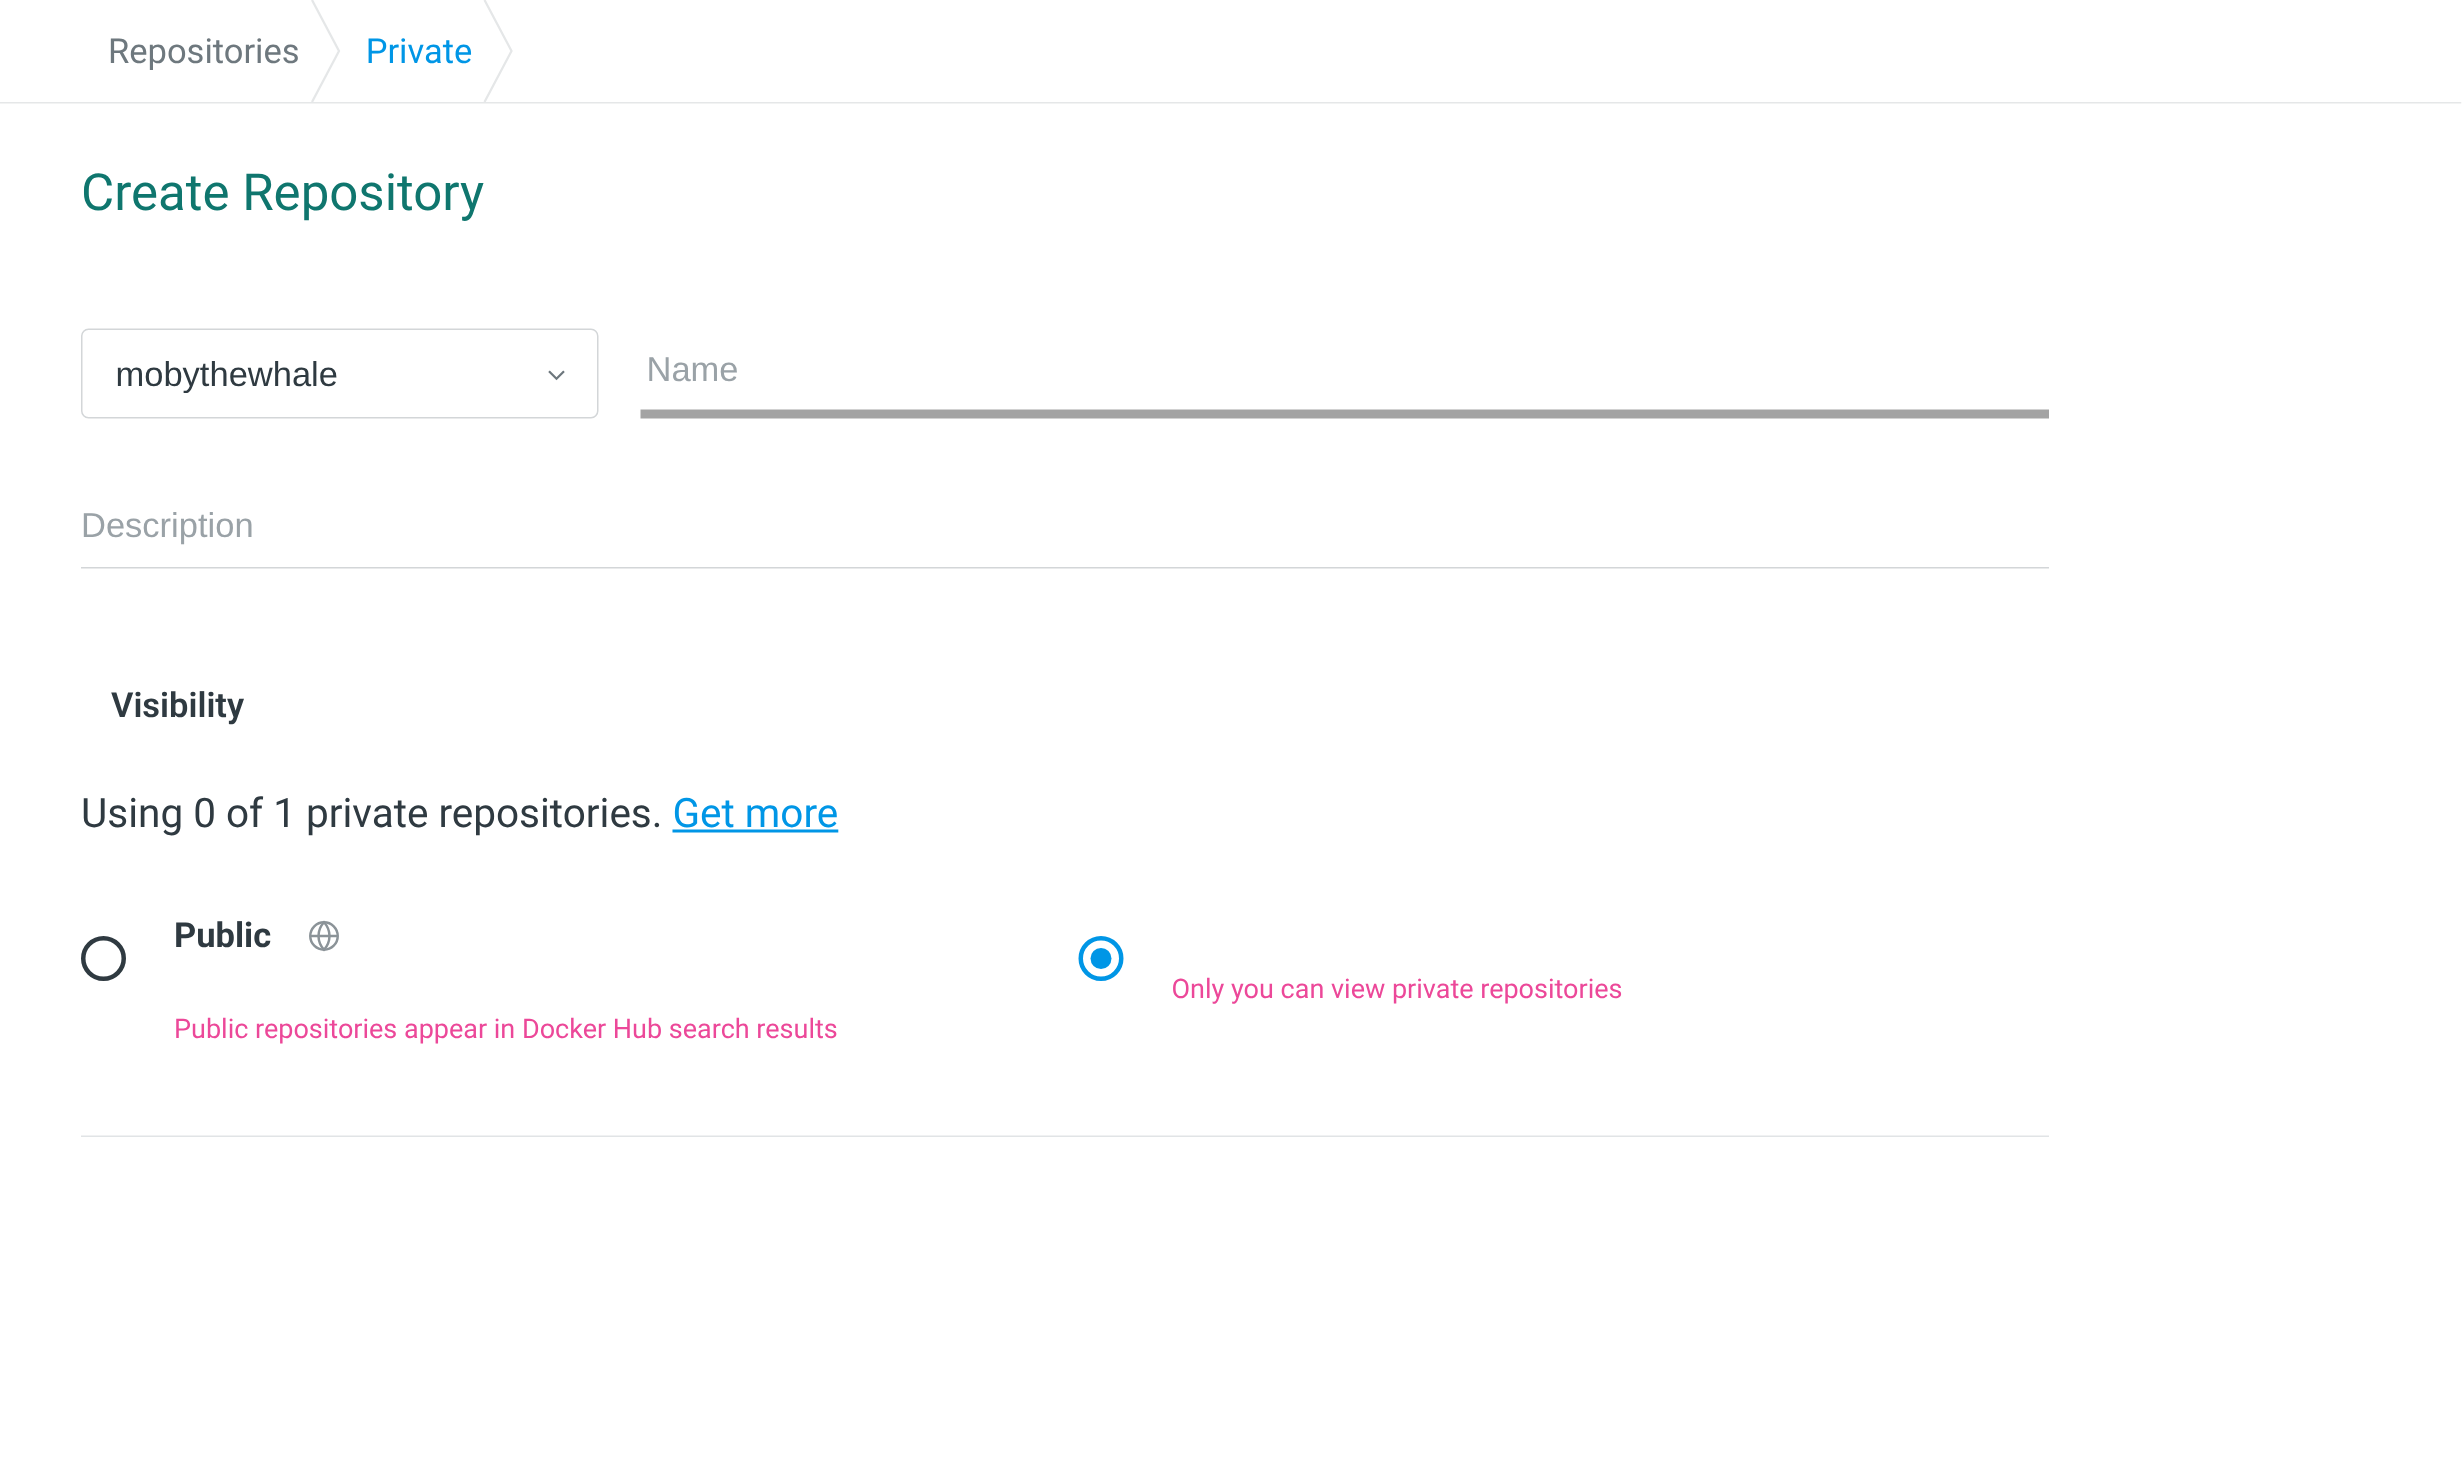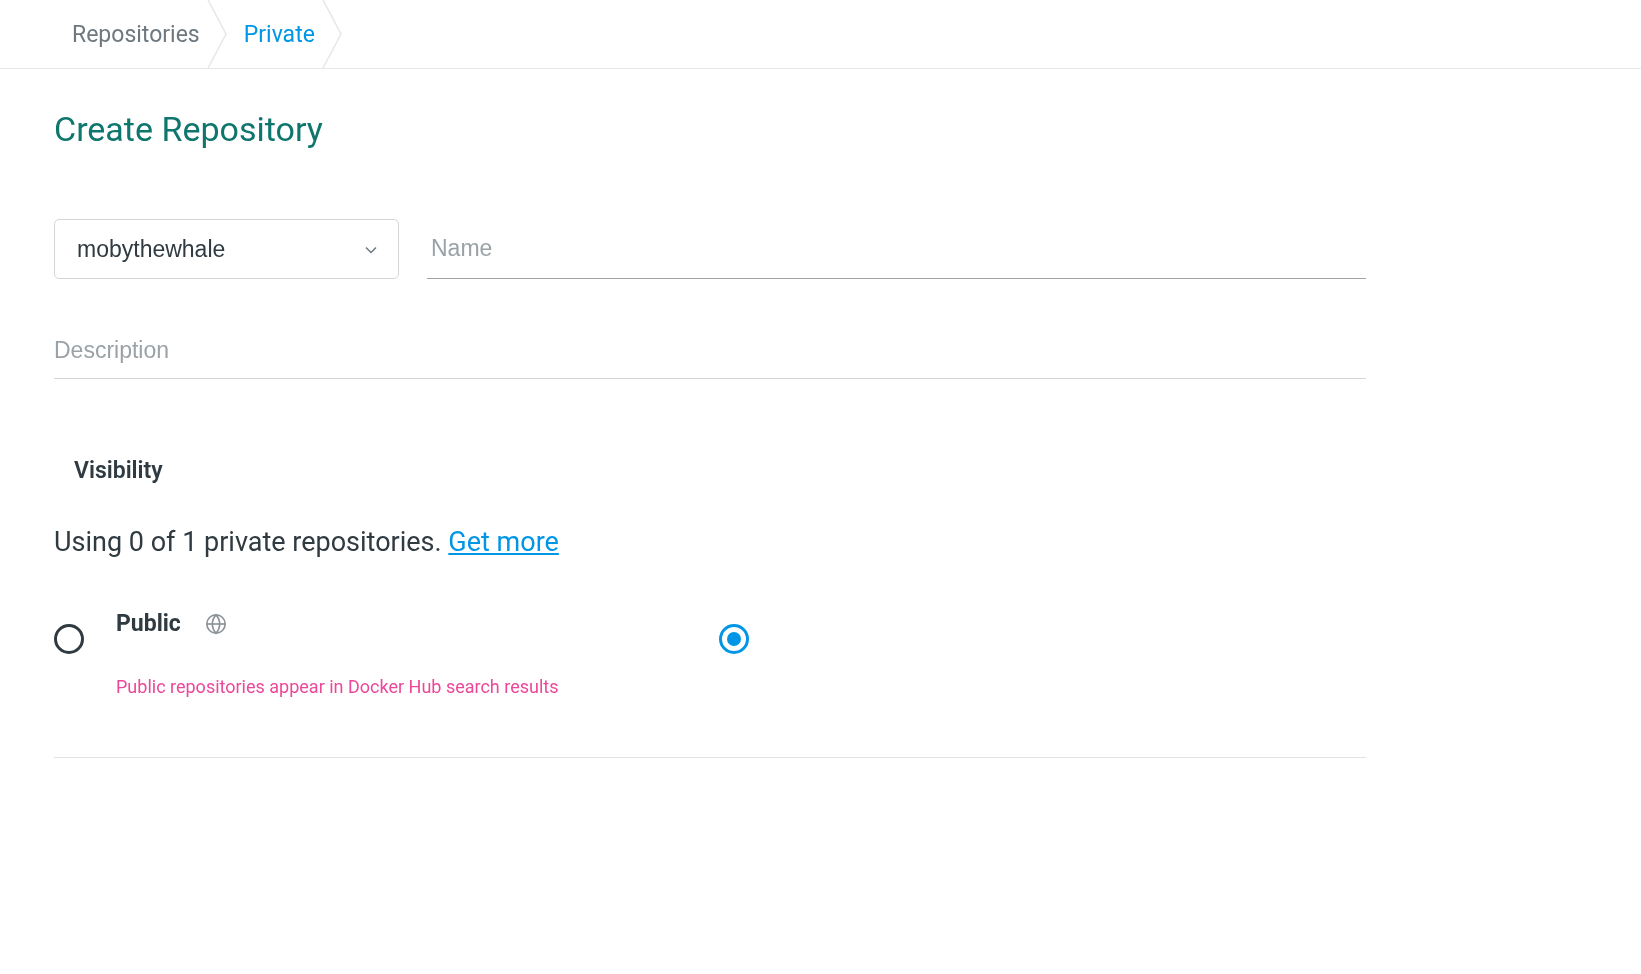--- a/index.html
+++ b/index.html
@@ -84,21 +84,21 @@
       position: absolute;
       right: 22px;
       top: 50%;
       transform: translateY(-50%);
       pointer-events: none;
     }
     .text-input {
       flex: 1;
       height: 60px;
       border: none;
-      border-bottom: 1px solid #a3a3a3;
+      border-bottom: 6px solid #a3a3a3;
       background: transparent;
       font-size: 23px;
       color: #2f3a41;
       padding: 0 4px;
       outline: none;
     }
     .text-input::placeholder {
       color: #9aa2a7;
     }
     .description-row {
@@ -269,19 +269,20 @@
             </svg>
           </span>
         </div>
         <div class="vis-desc">Public repositories appear in Docker Hub search results</div>
       </div>
     </div>
 
     <div class="vis-option">
       <div class="radio selected"></div>
       <div class="vis-body">
+        <div class="vis-desc">Only you can view private repositories</div>
       </div>
     </div>
 
   </div>
 
   <hr class="divider">
 </div>
 
 </body></html>

